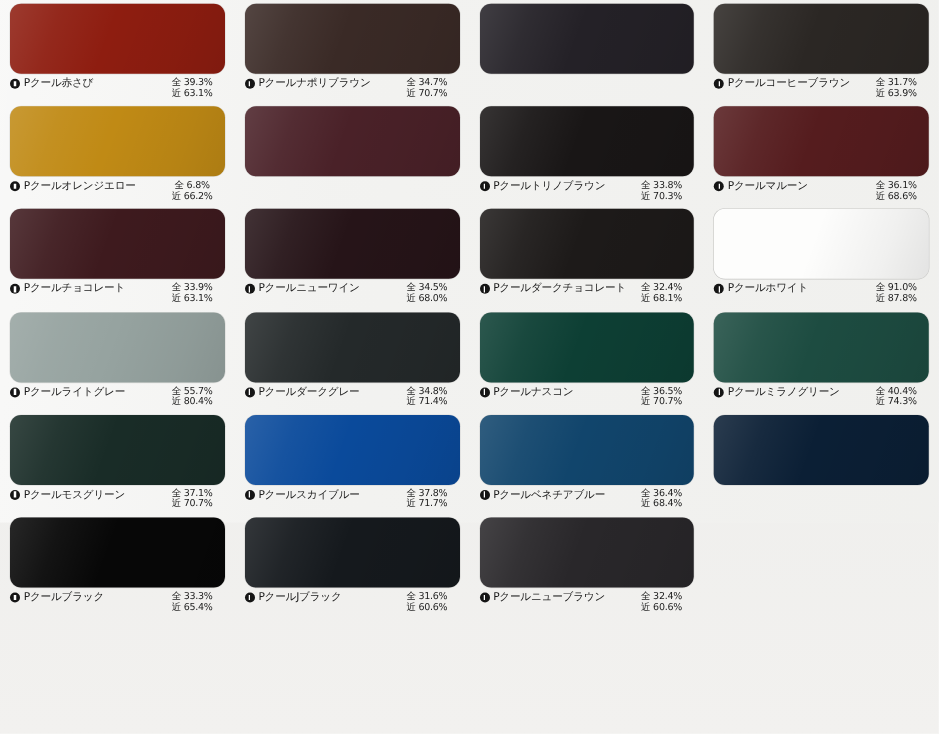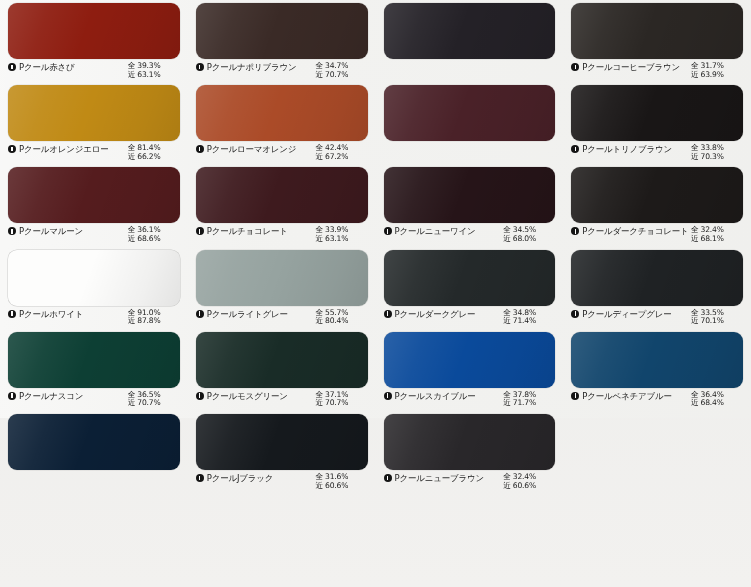--- a/index.html
+++ b/index.html
@@ -100,21 +100,21 @@
 
   .cname {
     font-size: 8.5px;
     line-height: 10px;
     color: #1b1b1b;
     letter-spacing: -0.2px;
     font-family: "DejaVu Sans", "Liberation Sans", sans-serif;
   }
 
   .pcts {
-    text-align: left;
+    text-align: center;
     white-space: nowrap;
     padding-top: 0px;
     min-width: 52px;
   }
   .pct {
     font-size: 7.6px;
     line-height: 8.6px;
     color: #1b1b1b;
     letter-spacing: -0.2px;
     font-family: "DejaVu Sans", "Liberation Sans", sans-serif;
@@ -181,37 +181,22 @@
       <div class="cell">
         <div class="chip" style="background: rgb(192, 138, 21);">
           <div class="sheen"></div>
         </div>
         <div class="meta">
           <div class="nameline">
             <span class="badge"></span>
             <span class="cname">Pクールオレンジエロー</span>
           </div>
           <div class="pcts">
-            <div class="pct">全 81.4%</div>
+            <div class="pct">全 6.8%</div>
             <div class="pct">近 66.2%</div>
-          </div>
-        </div>
-      </div>
-      <div class="cell">
-        <div class="chip" style="background: rgb(171, 75, 40);">
-          <div class="sheen"></div>
-        </div>
-        <div class="meta">
-          <div class="nameline">
-            <span class="badge"></span>
-            <span class="cname">Pクールローマオレンジ</span>
-          </div>
-          <div class="pcts">
-            <div class="pct">全 42.4%</div>
-            <div class="pct">近 67.2%</div>
           </div>
         </div>
       </div>
       <div class="cell">
         <div class="chip" style="background: rgb(74, 33, 40);">
           <div class="sheen"></div>
         </div>
       </div>
       <div class="cell">
         <div class="chip" style="background: rgb(25, 22, 22);">
@@ -327,50 +312,50 @@
             <span class="badge"></span>
             <span class="cname">Pクールダークグレー</span>
           </div>
           <div class="pcts">
             <div class="pct">全 34.8%</div>
             <div class="pct">近 71.4%</div>
           </div>
         </div>
       </div>
       <div class="cell">
-        <div class="chip" style="background: rgb(31, 34, 36);">
-          <div class="sheen"></div>
-        </div>
-        <div class="meta">
-          <div class="nameline">
-            <span class="badge"></span>
-            <span class="cname">Pクールディープグレー</span>
-          </div>
-          <div class="pcts">
-            <div class="pct">全 33.5%</div>
-            <div class="pct">近 70.1%</div>
-          </div>
-        </div>
-      </div>
-      <div class="cell">
         <div class="chip" style="background: rgb(13, 63, 52);">
           <div class="sheen"></div>
         </div>
         <div class="meta">
           <div class="nameline">
             <span class="badge"></span>
             <span class="cname">Pクールナスコン</span>
           </div>
           <div class="pcts">
             <div class="pct">全 36.5%</div>
             <div class="pct">近 70.7%</div>
           </div>
         </div>
       </div>
       <div class="cell">
+        <div class="chip" style="background: rgb(29, 76, 65);">
+          <div class="sheen"></div>
+        </div>
+        <div class="meta">
+          <div class="nameline">
+            <span class="badge"></span>
+            <span class="cname">Pクールミラノグリーン</span>
+          </div>
+          <div class="pcts">
+            <div class="pct">全 40.4%</div>
+            <div class="pct">近 74.3%</div>
+          </div>
+        </div>
+      </div>
+      <div class="cell">
         <div class="chip" style="background: rgb(25, 44, 39);">
           <div class="sheen"></div>
         </div>
         <div class="meta">
           <div class="nameline">
             <span class="badge"></span>
             <span class="cname">Pクールモスグリーン</span>
           </div>
           <div class="pcts">
             <div class="pct">全 37.1%</div>
@@ -407,20 +392,35 @@
             <div class="pct">近 68.4%</div>
           </div>
         </div>
       </div>
       <div class="cell">
         <div class="chip" style="background: rgb(11, 31, 53);">
           <div class="sheen"></div>
         </div>
       </div>
       <div class="cell">
+        <div class="chip" style="background: rgb(7, 7, 7);">
+          <div class="sheen"></div>
+        </div>
+        <div class="meta">
+          <div class="nameline">
+            <span class="badge"></span>
+            <span class="cname">Pクールブラック</span>
+          </div>
+          <div class="pcts">
+            <div class="pct">全 33.3%</div>
+            <div class="pct">近 65.4%</div>
+          </div>
+        </div>
+      </div>
+      <div class="cell">
         <div class="chip" style="background: rgb(21, 25, 29);">
           <div class="sheen"></div>
         </div>
         <div class="meta">
           <div class="nameline">
             <span class="badge"></span>
             <span class="cname">PクールJブラック</span>
           </div>
           <div class="pcts">
             <div class="pct">全 31.6%</div>

